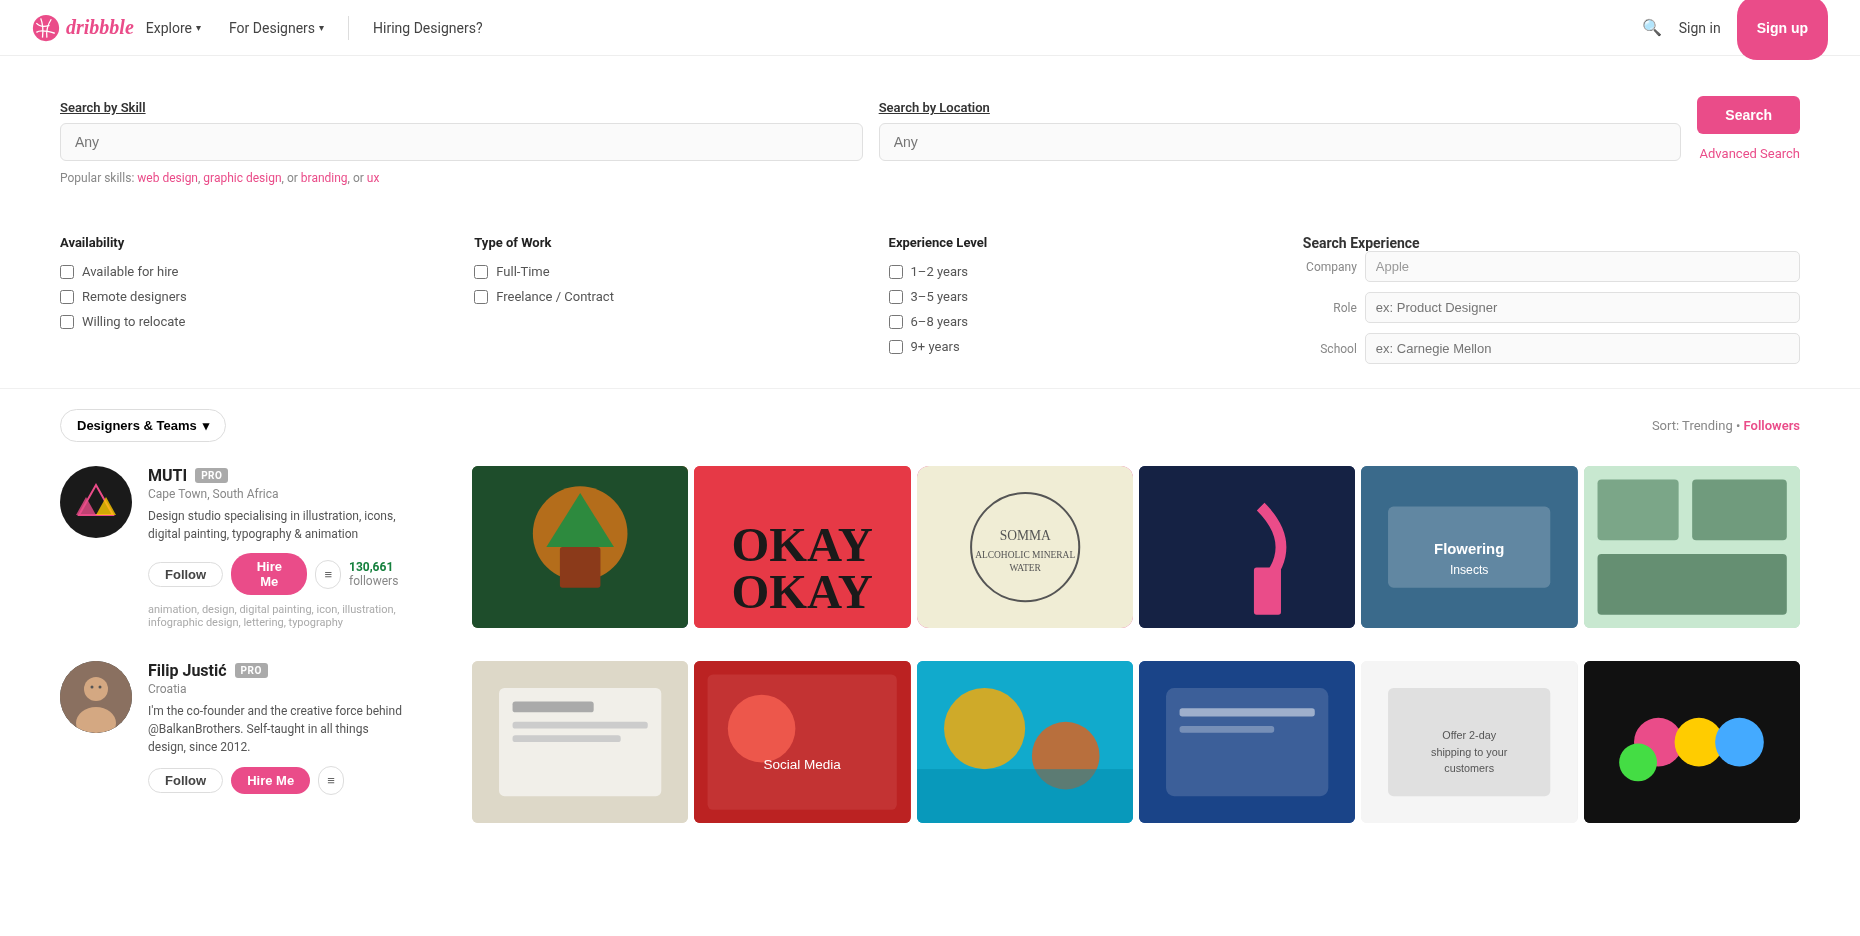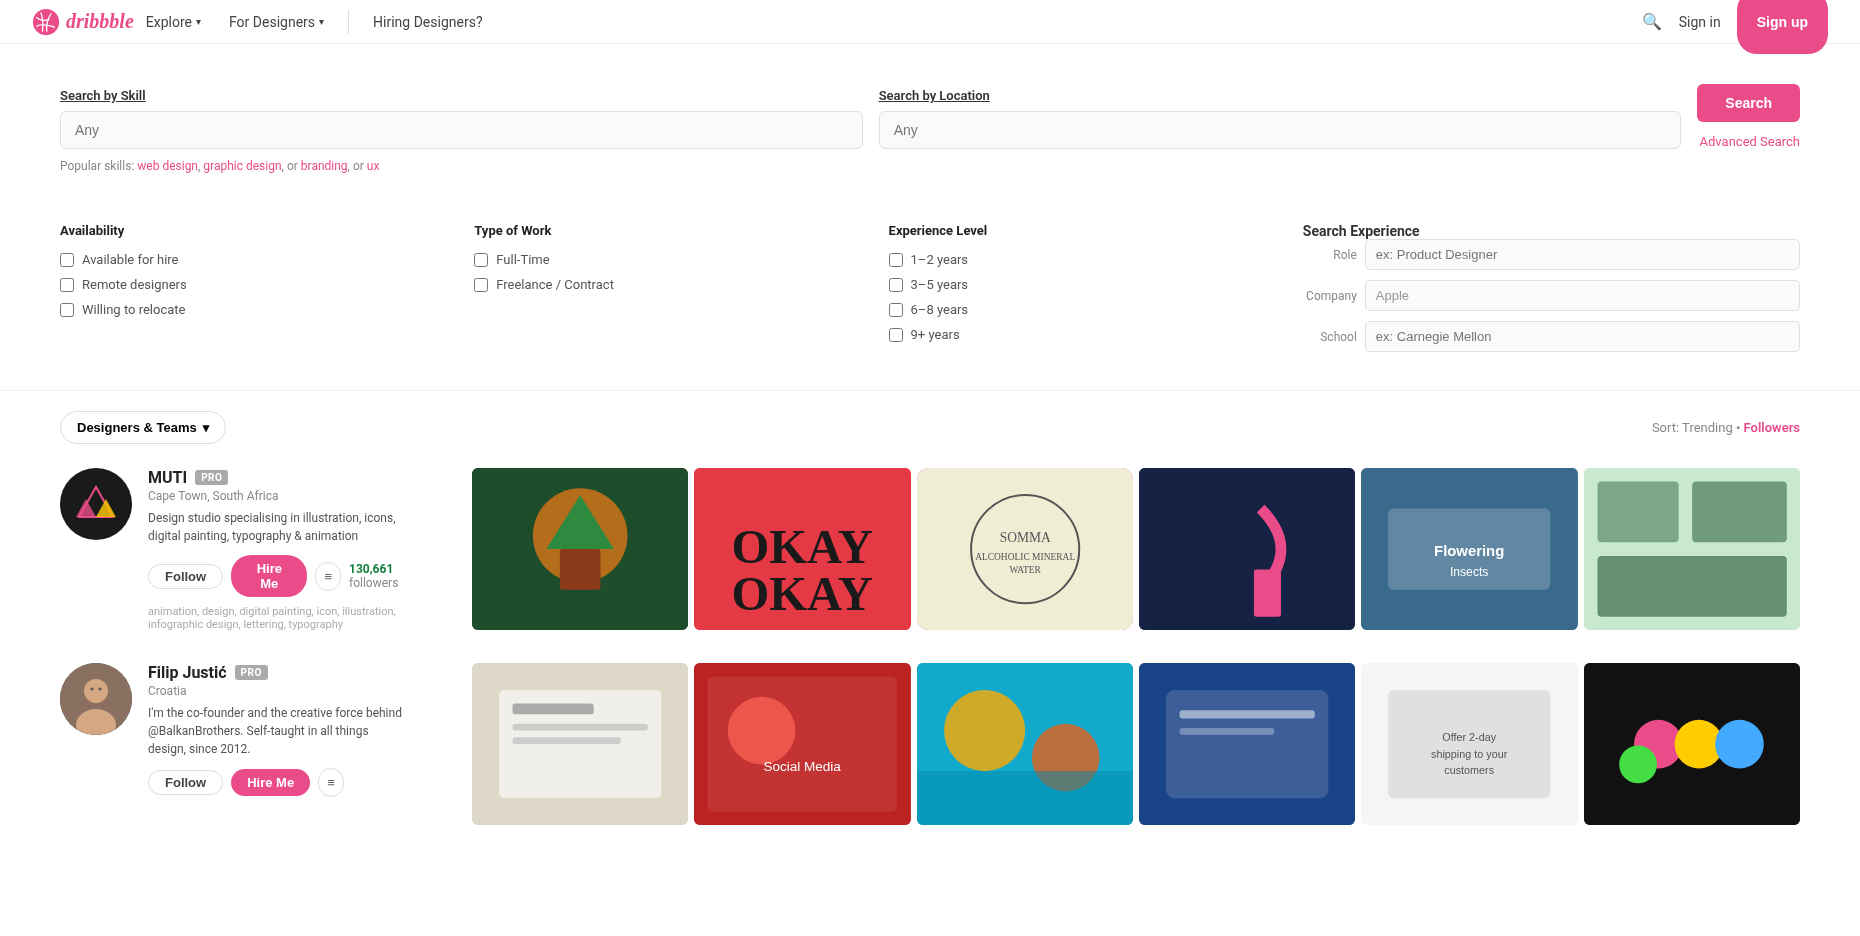--- a/index.html
+++ b/index.html
@@ -1,20 +1,20 @@
 <!DOCTYPE html>
 <html><head>
   <meta charset="utf-8">
   <style>
     * { box-sizing: border-box; margin: 0; padding: 0; }
     body { font-family: -apple-system, BlinkMacSystemFont, 'Segoe UI', Roboto, sans-serif; background: #fff; color: #333; font-size: 14px; }
 
     
     .navbar {
-      display: flex; align-items: center; padding: 0 32px; height: 44px;
+      display: flex; align-items: center; padding: 0 32px; height: 56px;
       border-bottom: 1px solid #eee; position: sticky; top: 0; background: #fff; z-index: 100;
     }
     .nav-links { display: flex; gap: 4px; align-items: center; }
     .nav-link { padding: 8px 12px; color: #444; font-size: 14px; cursor: pointer; border-radius: 4px; display: flex; align-items: center; gap: 4px; }
     .nav-divider { width: 1px; height: 24px; background: #ddd; margin: 0 8px; }
     .nav-right { margin-left: auto; display: flex; align-items: center; gap: 16px; }
     .nav-search-icon { cursor: pointer; color: #666; font-size: 16px; }
     .nav-signin { color: #444; cursor: pointer; font-size: 14px; }
     .nav-signup { background: #ea4c89; color: #fff; border: none; border-radius: 20px; padding: 24px 20px; font-size: 14px; cursor: pointer; font-weight: 600; }
 
@@ -23,21 +23,21 @@
     .search-row { display: flex; gap: 16px; align-items: flex-end; margin-bottom: 10px; }
     .search-field { flex: 1; }
     .search-field label { display: block; font-size: 13px; font-weight: 600; color: #333; margin-bottom: 8px; text-decoration: underline; }
     .search-input { width: 100%; padding: 10px 14px; border: 1.5px solid #e0e0e0; border-radius: 6px; font-size: 14px; color: #999; outline: none; background: #fafafa; }
     .search-btn { background: #ea4c89; color: #fff; border: none; border-radius: 6px; padding: 11px 28px; font-size: 14px; font-weight: 600; cursor: pointer; white-space: nowrap; }
     .popular-skills { font-size: 12px; color: #888; margin-top: 6px; }
     .popular-skills a { color: #ea4c89; text-decoration: none; }
     .advanced-search-link { display: block; text-align: right; margin-top: 6px; color: #ea4c89; font-size: 13px; cursor: pointer; }
 
     
-    .filters-section { padding: 20px 60px 28px; display: flex; border-bottom: 1px solid #f0f0f0; }
+    .filters-section { padding: 20px 60px 14px; display: flex; border-bottom: 1px solid #f0f0f0; }
     .filter-group { flex: 1; }
     .filter-group h4 { font-size: 13px; font-weight: 700; color: #222; margin-bottom: 14px; }
     .filter-option { display: flex; align-items: center; gap: 8px; margin-bottom: 10px; cursor: pointer; }
     .filter-option input[type="checkbox"] { width: 14px; height: 14px; accent-color: #ea4c89; cursor: pointer; }
     .filter-option label { font-size: 13px; color: #555; cursor: pointer; }
     .search-exp-group { flex: 1.2; }
     .exp-input-row { display: flex; align-items: center; gap: 8px; margin-bottom: 10px; }
     .exp-label { font-size: 12px; color: #888; width: 54px; text-align: right; }
     .exp-input { flex: 1; padding: 7px 10px; border: 1.5px solid #e0e0e0; border-radius: 5px; font-size: 13px; color: #999; background: #fafafa; outline: none; }
 
@@ -177,26 +177,26 @@
     </div>
     <div class="filter-option">
       <input type="checkbox" id="exp4" style="">
       <label for="exp4">9+ years</label>
     </div>
   </div>
 
   <div class="search-exp-group">
     <h4>Search Experience</h4>
     <div class="exp-input-row">
+      <span class="exp-label">Company</span>
+      <input class="exp-input" type="text" value="Apple" placeholder="ex: Apple" style="">
+    </div>
+    <div class="exp-input-row">
       <span class="exp-label">Role</span>
       <input class="exp-input" type="text" placeholder="ex: Product Designer" style="">
-    </div>
-    <div class="exp-input-row">
-      <span class="exp-label">Company</span>
-      <input class="exp-input" type="text" value="Apple" placeholder="ex: Apple" style="">
     </div>
     <div class="exp-input-row">
       <span class="exp-label">School</span>
       <input class="exp-input" type="text" placeholder="ex: Carnegie Mellon" style="">
     </div>
   </div>
 </section>
 
 <section class="results-section">
   <div class="results-header">

